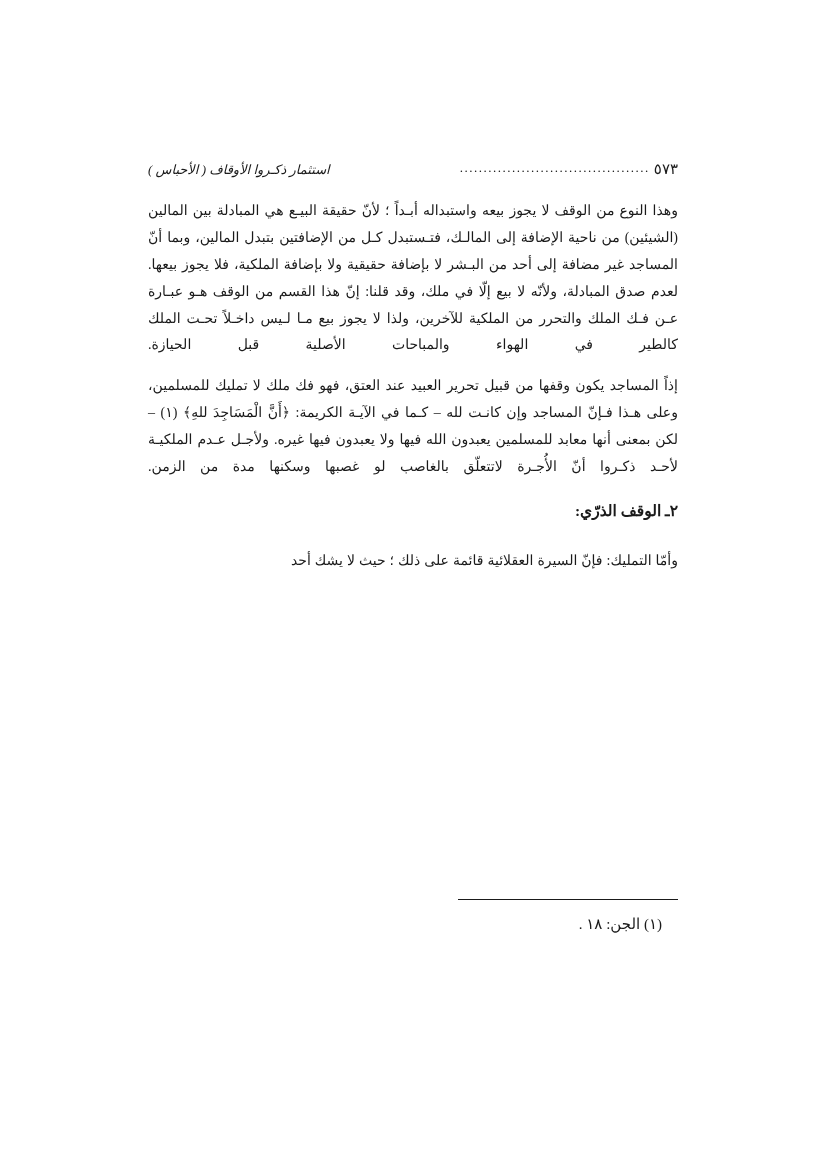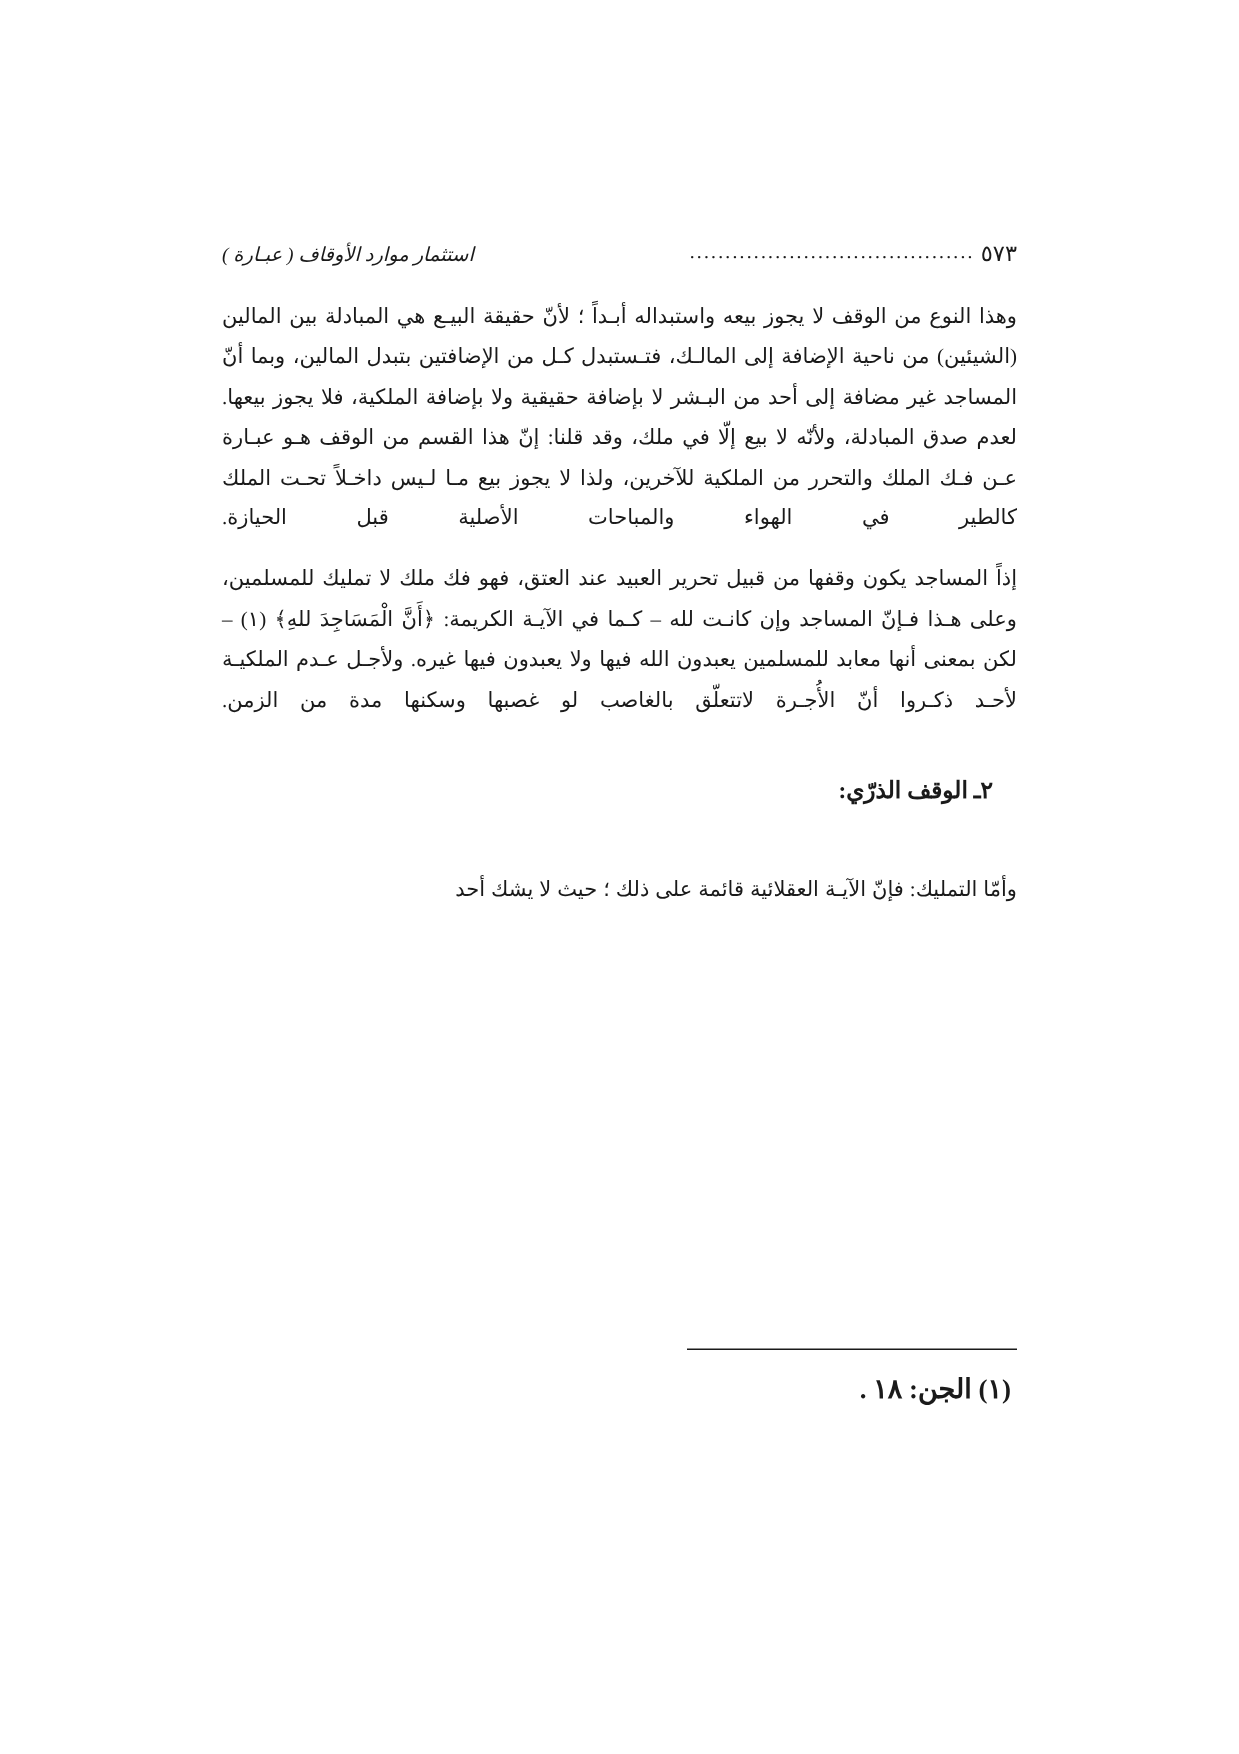--- a/index.html
+++ b/index.html
@@ -76,60 +76,59 @@
   .para-gap {
     height: 14px;
   }
   .para-gap.small {
     height: 8px;
   }
 
   h2.section-heading {
     font-size: 15.5px;
     font-weight: bold;
-    margin: 16px;
+    margin: 0;
     padding: 0;
     direction: rtl;
     text-align: right;
     line-height: 1.6;
   }
   .heading-gap-top { height: 18px; }
   .heading-gap-bottom { height: 8px; }
 
   
   .footnote-rule {
     position: absolute;
     right: 148px;
     top: 899px;
     width: 220px;
     height: 1px;
     background: #1a1a1a;
   }
   .footnote {
     position: absolute;
-    right: 152px;
+    right: 164px;
     top: 915px;
     width: 530px;
-    font-size: 18px;
+    font-size: 15px;
     direction: rtl;
     text-align: right;
-    font-weight: bold;
   }
 </style>
 </head>
 <body>
 
 <div class="page">
 
   <div class="content">
 
     <div class="page-header">
       <span class="page-number">٥٧٣</span>
       <span class="header-dots">........................................</span>
-      <span class="running-title">استثمار موارد الأوقاف ( عبـارة )</span>
+      <span class="running-title">استثمار ذكـروا الأوقاف ( الأحباس )</span>
     </div>
 
     <div class="para-gap"></div>
 
     <p class="body">وهذا النوع من الوقف لا يجوز بيعه واستبداله أبـداً ؛ لأنّ حقيقة البيـع هي المبادلة بين المالين (الشيئين) من ناحية الإضافة إلى المالـك، فتـستبدل كـل من الإضافتين بتبدل المالين، وبما أنّ المساجد غير مضافة إلى أحد من البـشر لا بإضافة حقيقية ولا بإضافة الملكية، فلا يجوز بيعها. لعدم صدق المبادلة، ولأنّه لا بيع إلّا في ملك، وقد قلنا: إنّ هذا القسم من الوقف هـو عبـارة عـن فـك الملك والتحرر من الملكية للآخرين، ولذا لا يجوز بيع مـا لـيس داخـلاً تحـت الملك كالطير في الهواء والمباحات الأصلية قبل الحيازة.</p>
 
     <div class="para-gap"></div>
 
     <p class="body">إذاً المساجد يكون وقفها من قبيل تحرير العبيد عند العتق، فهو فك ملك لا تمليك للمسلمين، وعلى هـذا فـإنّ المساجد وإن كانـت لله – كـما في الآيـة الكريمة: ﴿أَنَّ الْمَسَاجِدَ للهِ﴾ (١) – لكن بمعنى أنها معابد للمسلمين يعبدون الله فيها ولا يعبدون فيها غيره. ولأجـل عـدم الملكيـة لأحـد ذكـروا أنّ الأُجـرة لاتتعلّق بالغاصب لو غصبها وسكنها مدة من الزمن.</p>
 
@@ -138,20 +137,20 @@
     <h2 class="section-heading">٢ـ الوقف الذرّي:</h2>
 
     <div class="heading-gap-bottom"></div>
 
 
     <div class="para-gap small"></div>
 
 
     <div class="para-gap small"></div>
 
-    <p class="body last-natural">وأمّا التمليك: فإنّ الآيـة العقلائية قائمة على ذلك ؛ حيث لا يشك أحد</p>
+    <p class="body last-natural">وأمّا التمليك: فإنّ السيرة العقلائية قائمة على ذلك ؛ حيث لا يشك أحد</p>
 
   </div>
 
   <div class="footnote-rule"></div>
   <div class="footnote">(١) الجن: ١٨ .</div>
 
 </div>
 
 </body></html>

